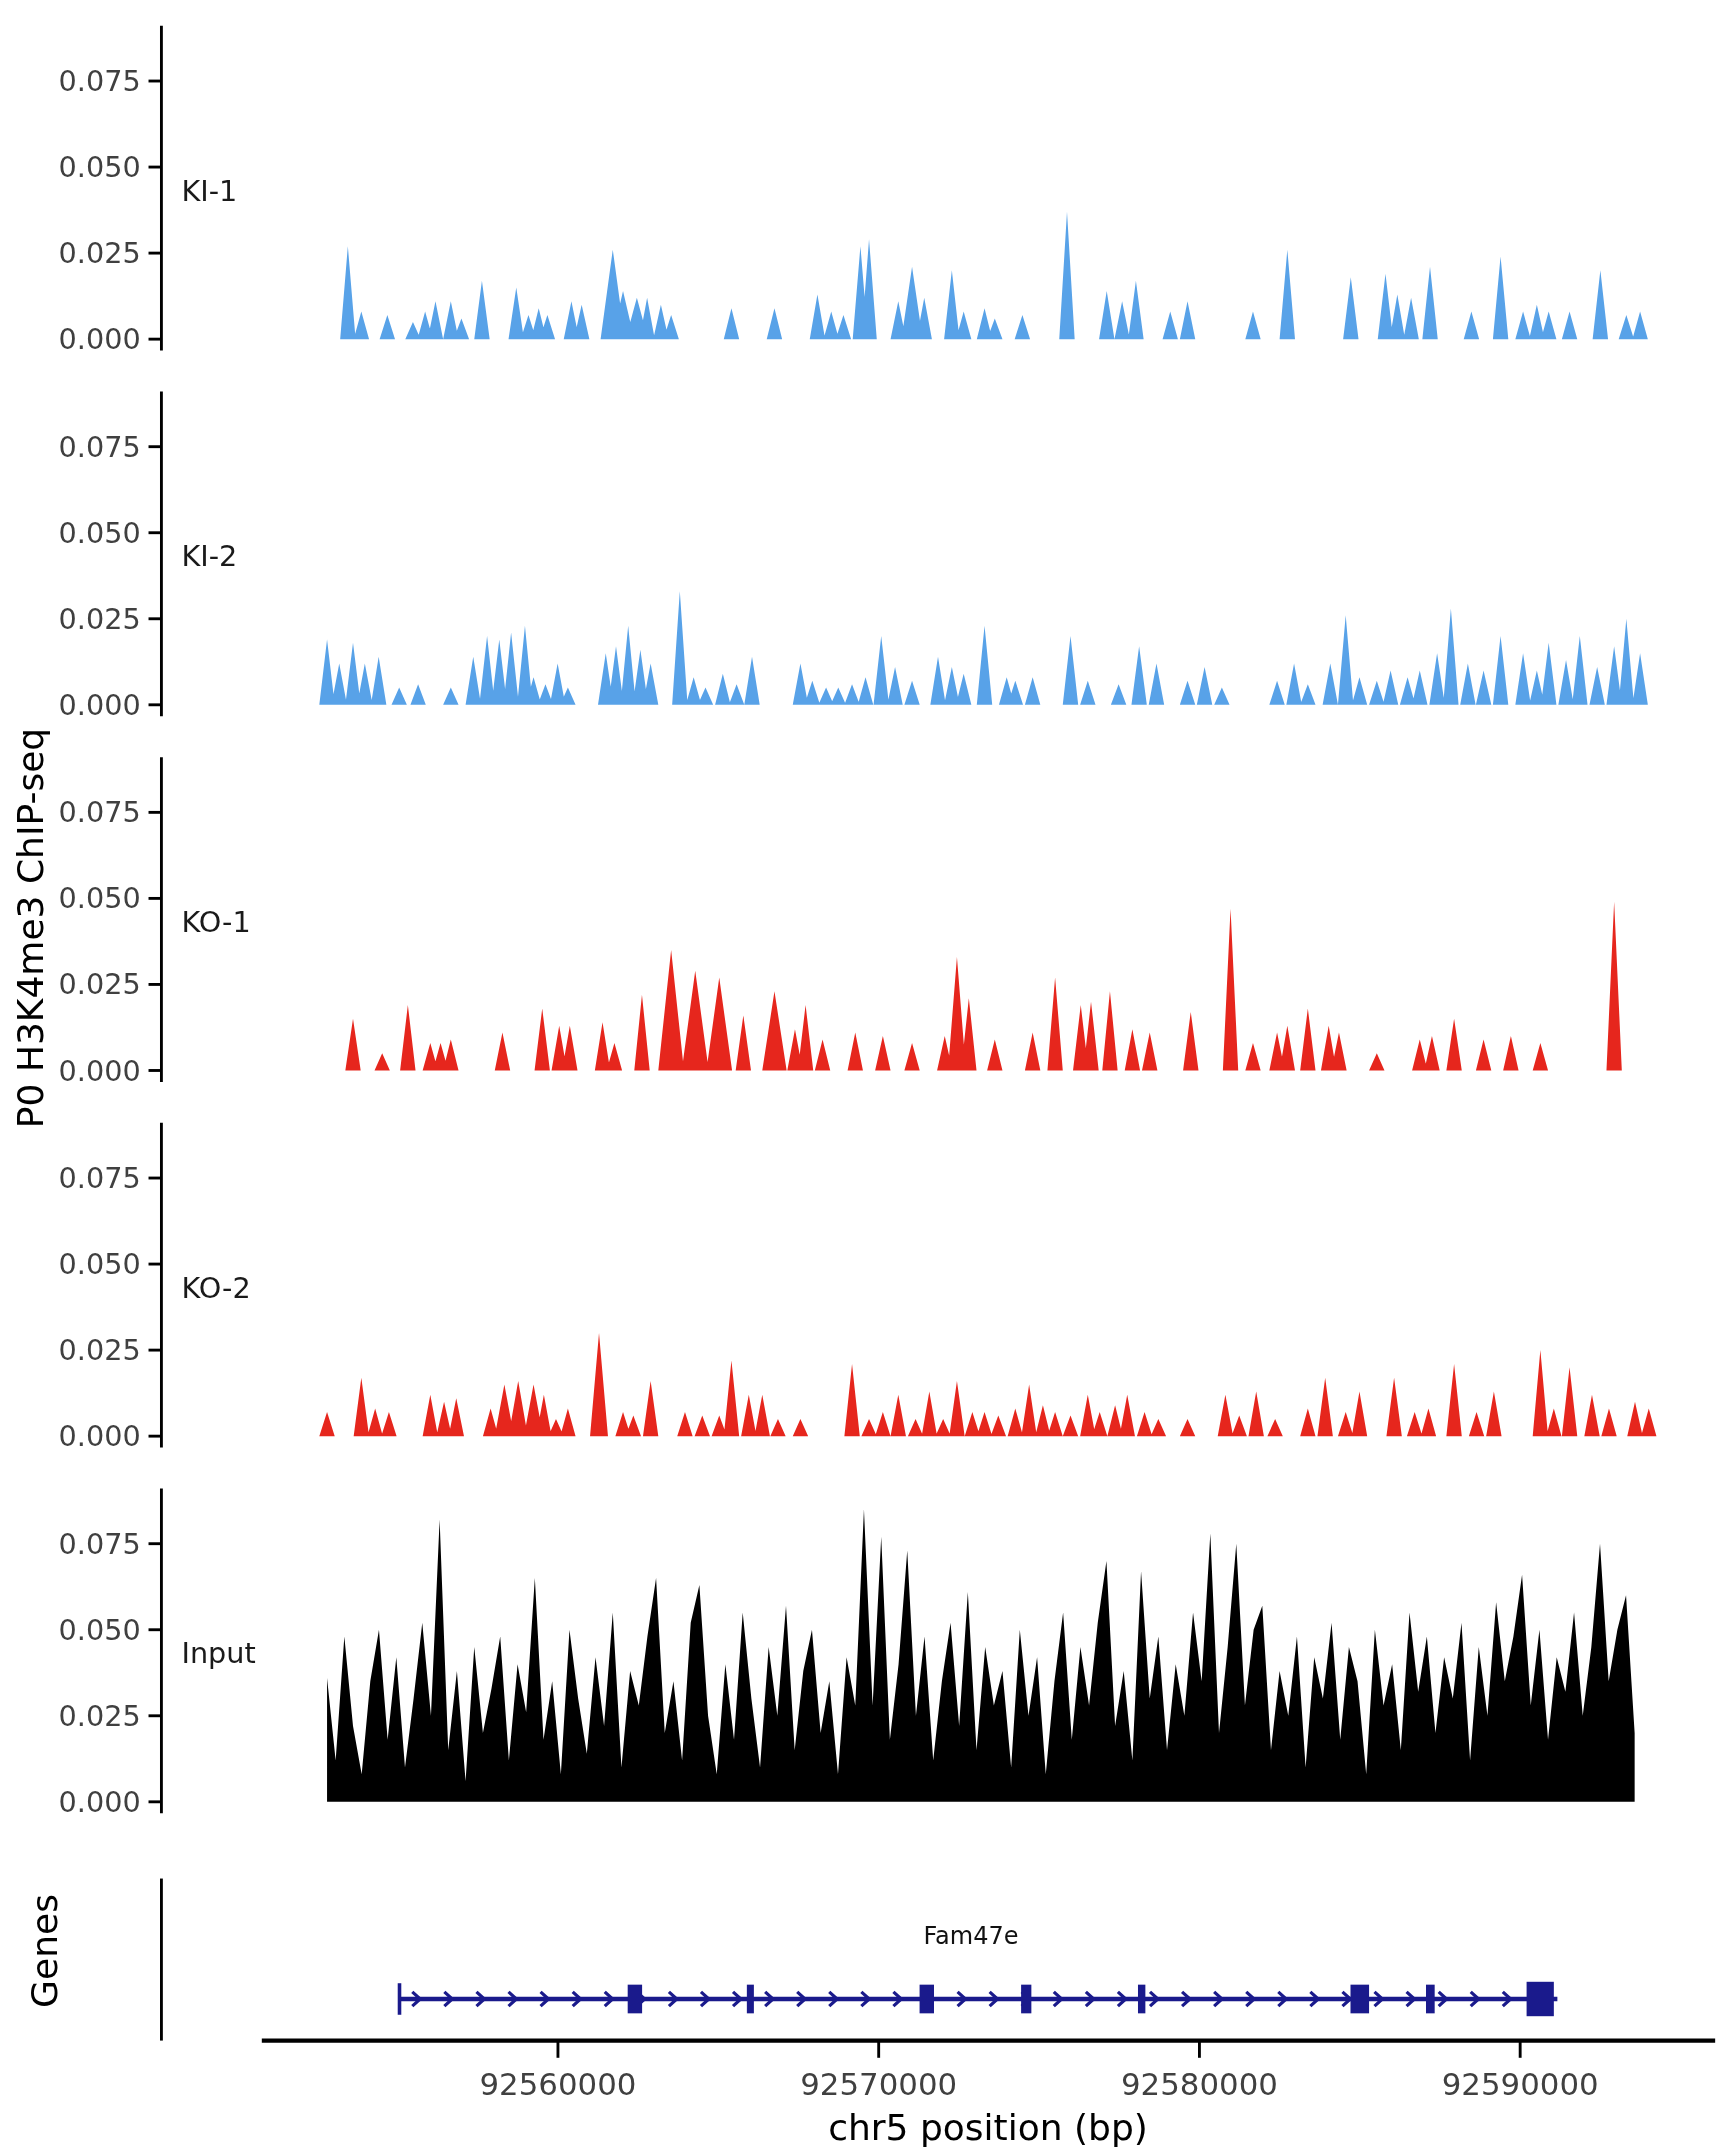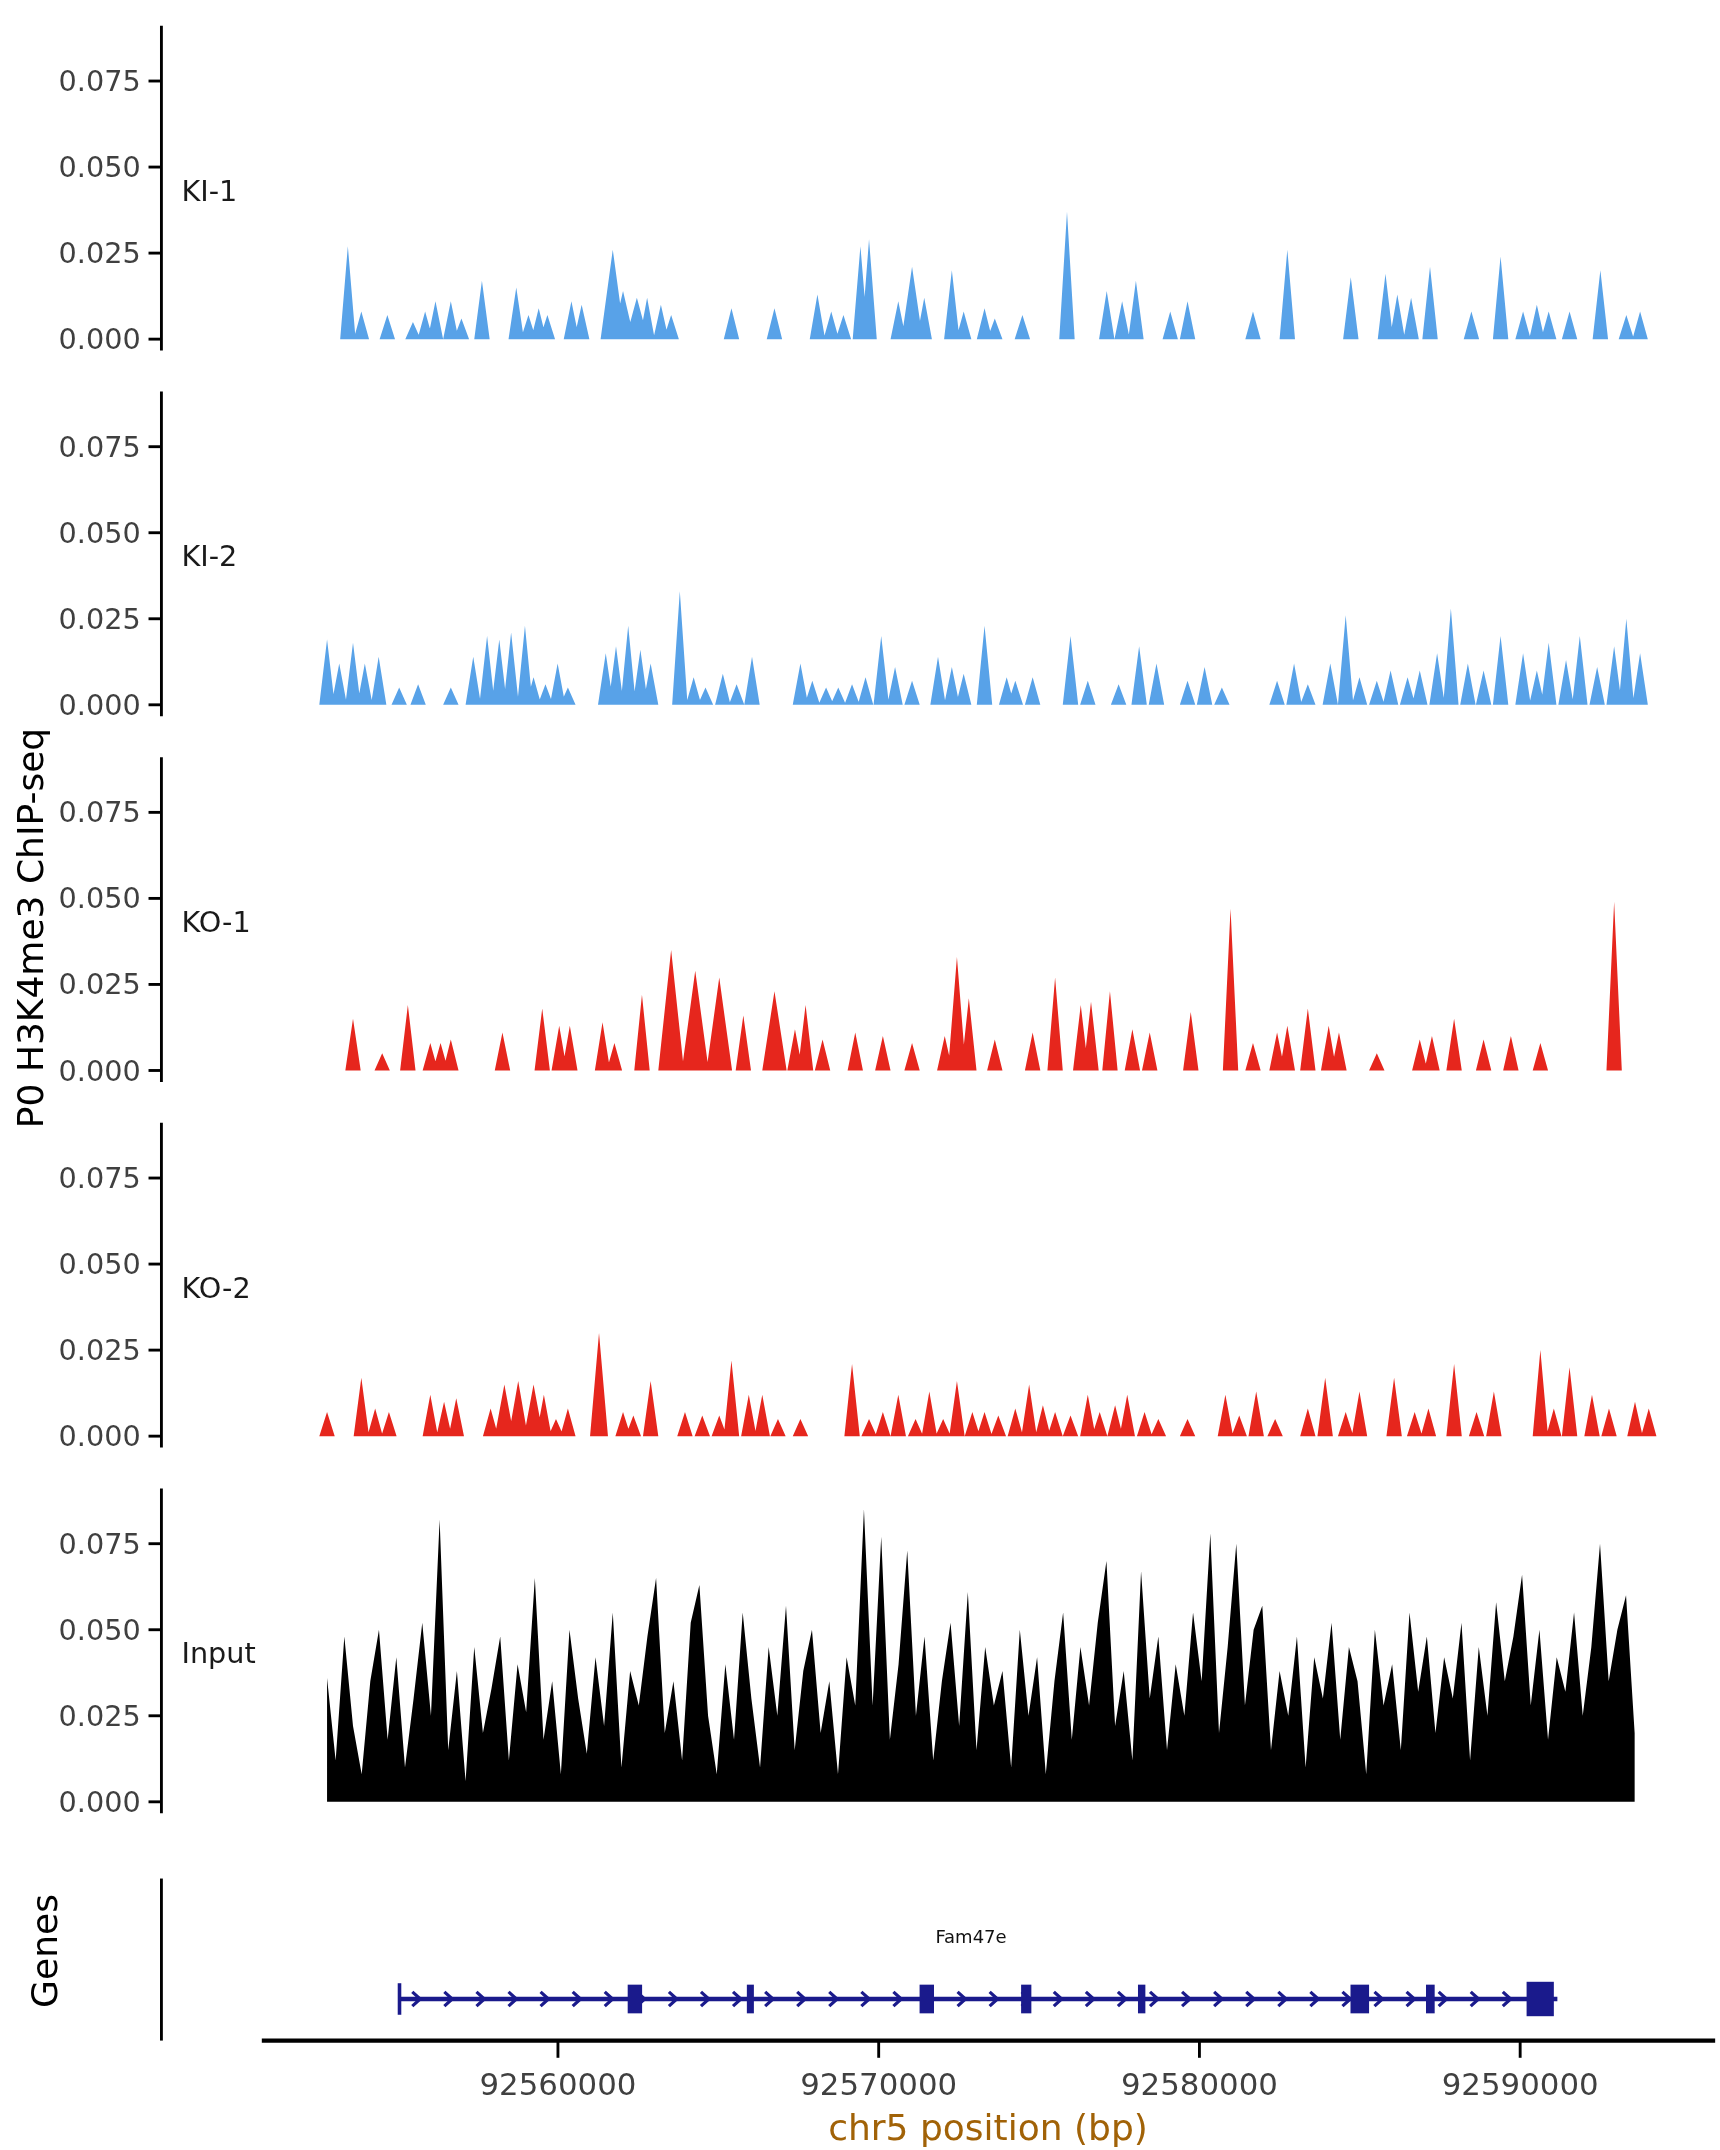--- a/index.html
+++ b/index.html
@@ -4,23 +4,23 @@
 <style>
   html,body{margin:0;padding:0;background:#fff;}
   #figure{position:relative;width:1721px;height:2151px;background:#ffffff;
           font-family:"DejaVu Sans","Liberation Sans",sans-serif;overflow:hidden;}
   #chart-svg{position:absolute;left:0;top:0;}
   .rot-label{position:absolute;white-space:nowrap;transform:translate(-50%,-50%) rotate(-90deg);
              color:#000;}
   #y-axis-title{left:30px;top:928px;font-size:36px;}
   #genes-panel-label{left:44px;top:1951px;font-size:36px;}
   #x-axis-title{position:absolute;left:988px;top:2127px;transform:translate(-50%,-50%);
-                font-size:36px;color:#a16207;white-space:nowrap;}
+                font-size:36px;color:#000000;white-space:nowrap;}
   #gene-name-label{position:absolute;left:971px;top:1936px;transform:translate(-50%,-50%);
-                   font-size:18px;color:#111;white-space:nowrap;}
+                   font-size:24px;color:#111;white-space:nowrap;}
 </style>
 </head>
 <body>
 
 <div id="figure">
   <svg id="chart-svg" width="1721" height="2151" viewBox="0 0 2400 3000">
       <g></g>
       <line x1="225" y1="36" x2="225" y2="489" stroke="#000000" stroke-width="4"></line>
       <line x1="207" y1="473" x2="225" y2="473" stroke="#000000" stroke-width="4"></line>
       <text x="196" y="487" font-size="40" fill="#404040" text-anchor="end" font-family="&quot;DejaVu Sans&quot;,&quot;Liberation Sans&quot;,sans-serif">0.000</text>

